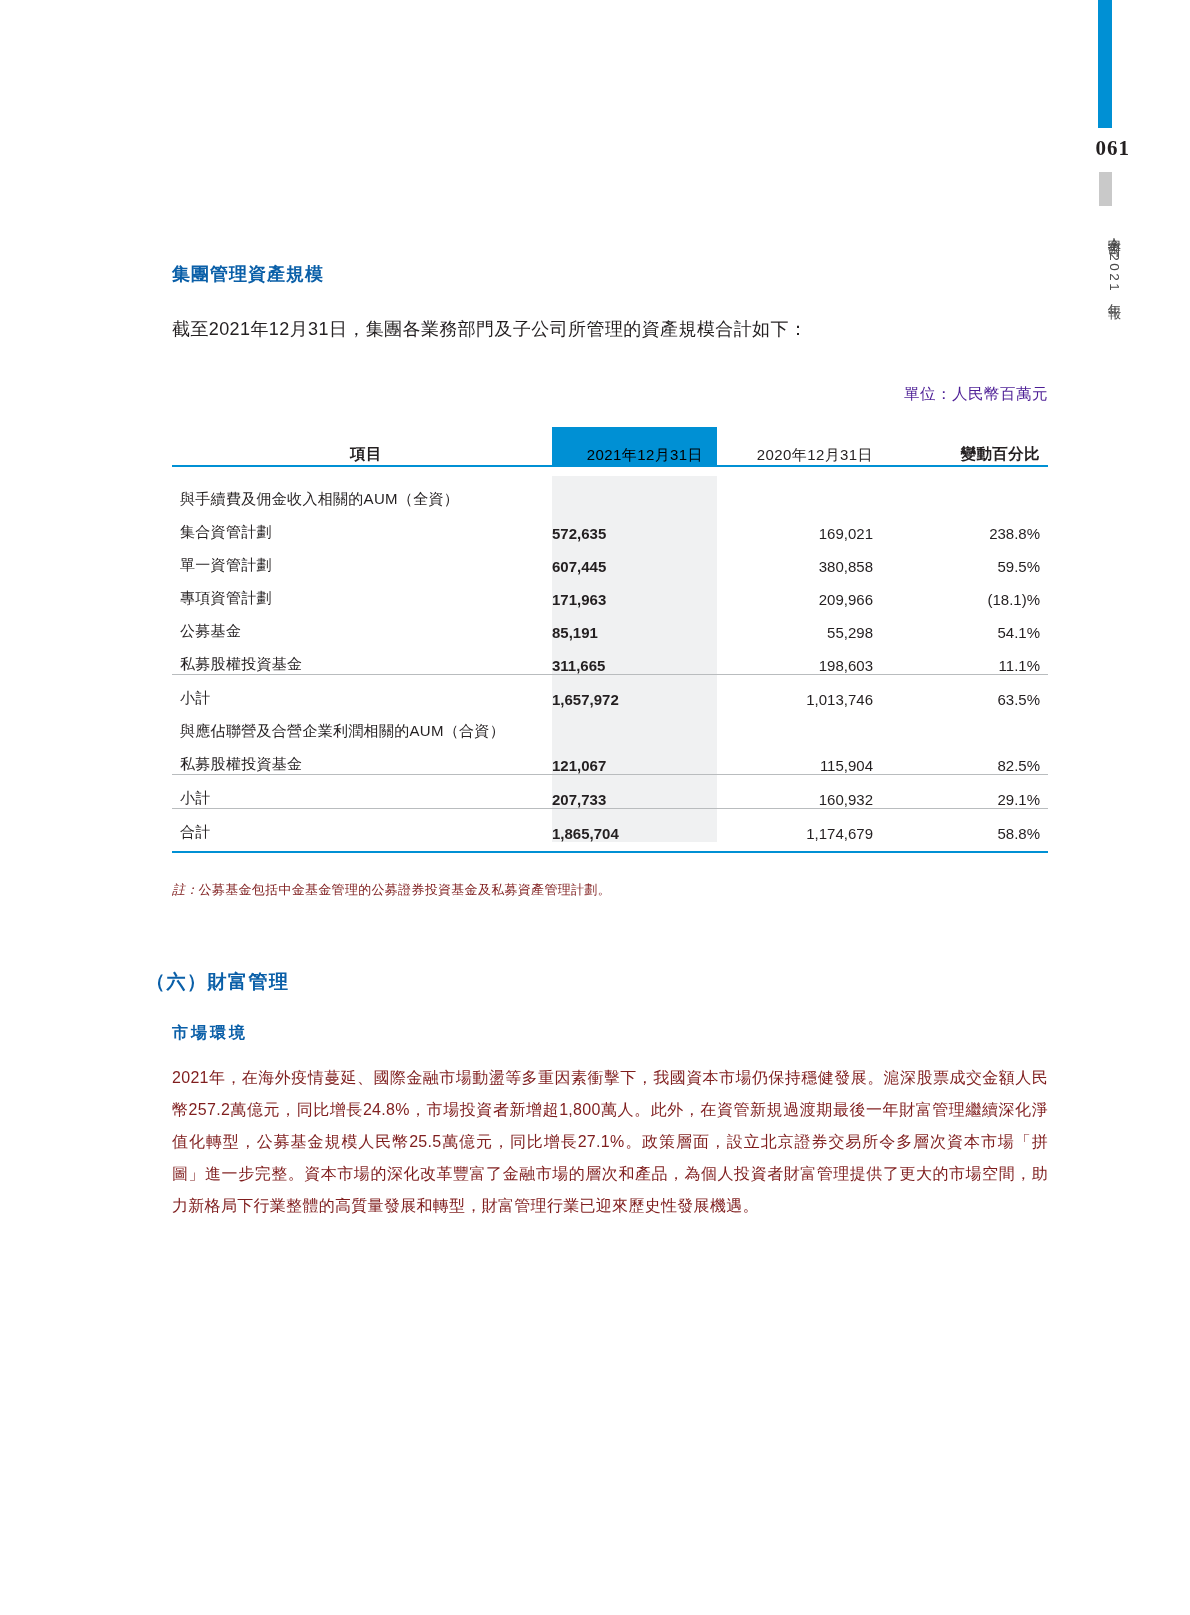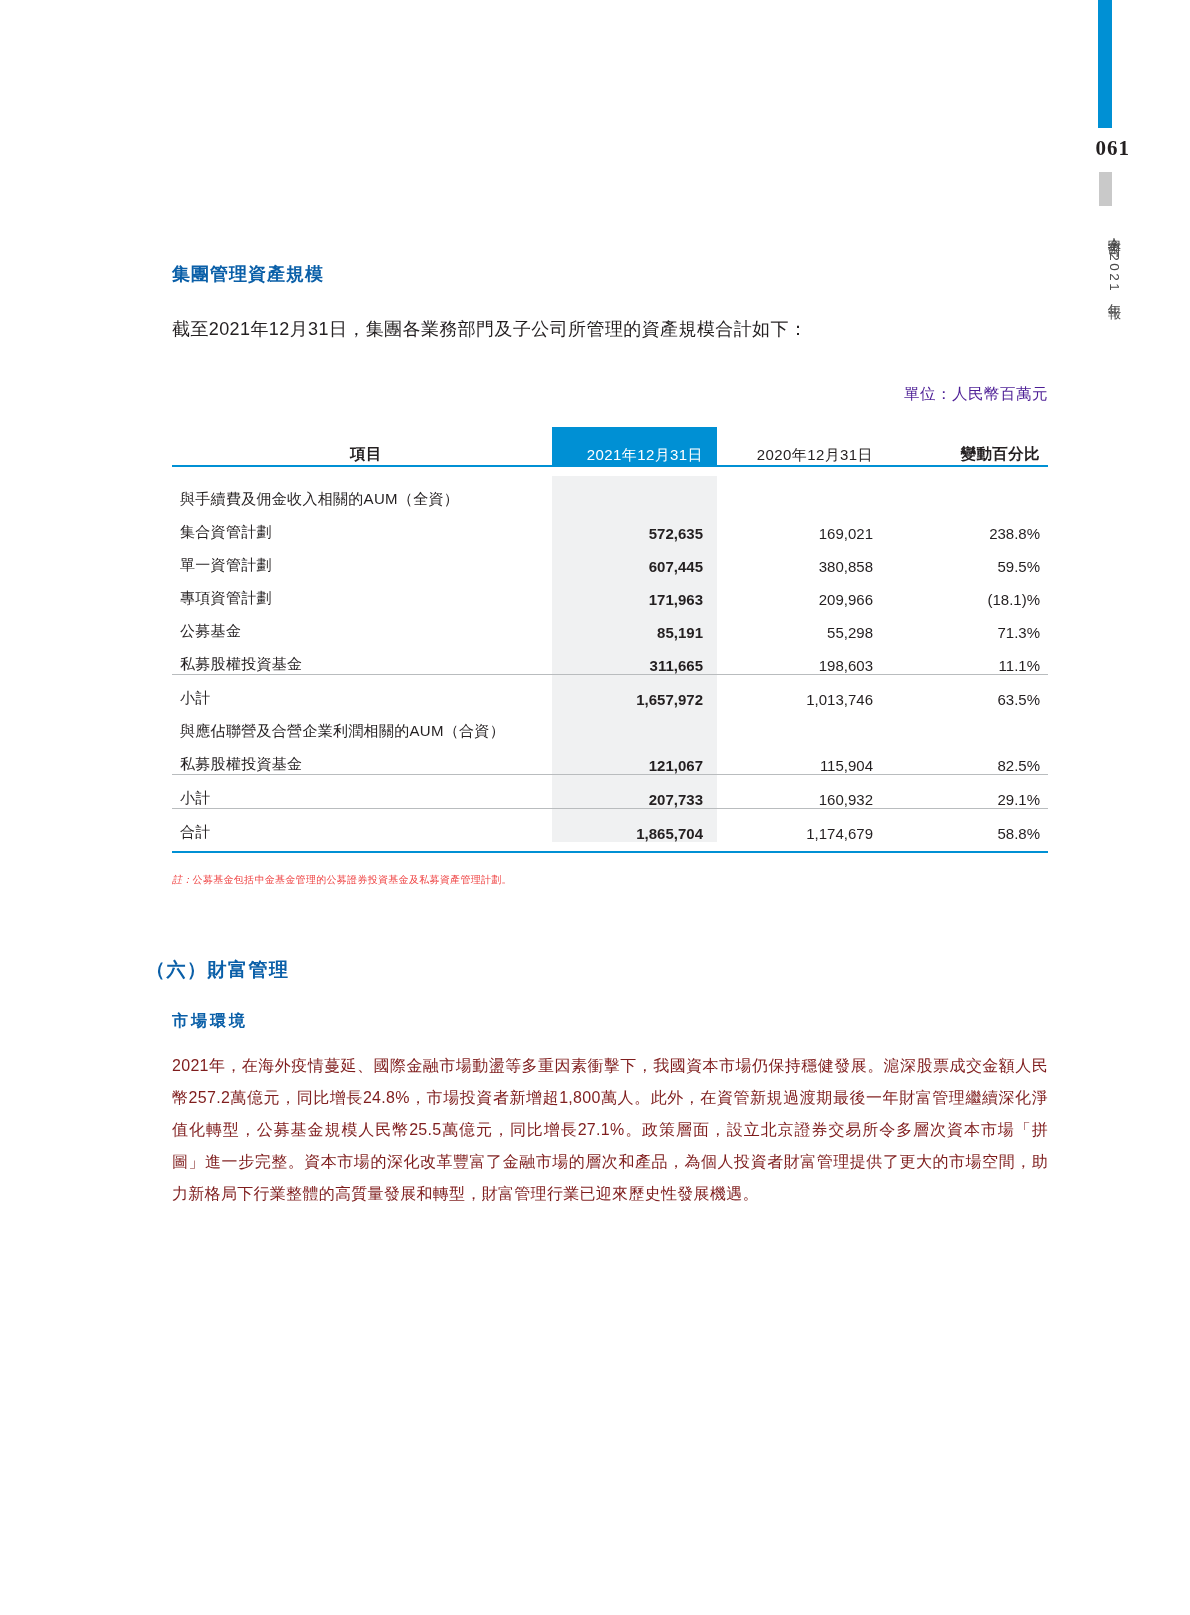--- a/index.html
+++ b/index.html
@@ -111,21 +111,21 @@
     padding-bottom: 8px;
   }
   .hdr-item {
     text-align: center;
     padding-left: 8px !important;
     font-weight: bold !important;
     font-size: 15.5px;
   }
   .hdr-cur {
     background: #0090d4;
-    color: #ffffff;
+    color: #000000;
     text-align: right;
     padding-right: 14px !important;
     font-size: 15px;
   }
   .hdr-prev {
     text-align: right;
     padding-right: 14px !important;
     color: #231f20;
   }
   .hdr-chg {
@@ -157,21 +157,21 @@
   tr.data-row td, tr.group-row td, tr.sub-row td, tr.total-row td {
     height: 31px;
     padding-top: 2px;
   }
   td.c-label {
     text-align: left;
     padding-left: 8px !important;
     letter-spacing: 0.3px;
   }
   td.c-cur {
-    text-align: right;
+    text-align: left;
     padding-right: 14px !important;
     font-weight: bold;
   }
   td.c-prev {
     text-align: right;
     padding-right: 14px !important;
   }
   td.c-chg {
     text-align: right;
     padding-right: 8px !important;
@@ -190,25 +190,25 @@
     font-size: 0;
     line-height: 0;
   }
 
   .col-label { width: 380px; }
   .col-cur   { width: 165px; }
   .col-prev  { width: 170px; }
   .col-chg   { width: 161px; }
 
   .note {
-    margin-top: 20px;
-    font-size: 10px;
+    margin-top: 28px;
+    font-size: 13px;
     letter-spacing: 0.3px;
     font-style: italic;
-    color: #ef4444;
+    color: #7f1d1d;
   }
   .note .note-body { font-style: normal; }
 
   h3.chapter {
     margin: 70px 0 0 -26px;
     font-size: 19px;
     font-weight: bold;
     color: #0a5fa8;
     letter-spacing: 1.5px;
   }
@@ -291,21 +291,21 @@
         <tr class="data-row">
           <td class="c-label">專項資管計劃</td>
           <td class="c-cur" style="background: rgb(240, 241, 242);">171,963</td>
           <td class="c-prev">209,966</td>
           <td class="c-chg">(18.1)%</td>
         </tr>
         <tr class="data-row">
           <td class="c-label">公募基金</td>
           <td class="c-cur" style="background: rgb(240, 241, 242);">85,191</td>
           <td class="c-prev">55,298</td>
-          <td class="c-chg">71.3%</td>
+          <td class="c-chg">54.1%</td>
         </tr>
         <tr class="data-row">
           <td class="c-label">私募股權投資基金</td>
           <td class="c-cur" style="background: rgb(240, 241, 242);">311,665</td>
           <td class="c-prev">198,603</td>
           <td class="c-chg">11.1%</td>
         </tr>
         <tr class="rule-thin">
           <td colspan="4"></td>
         </tr>

